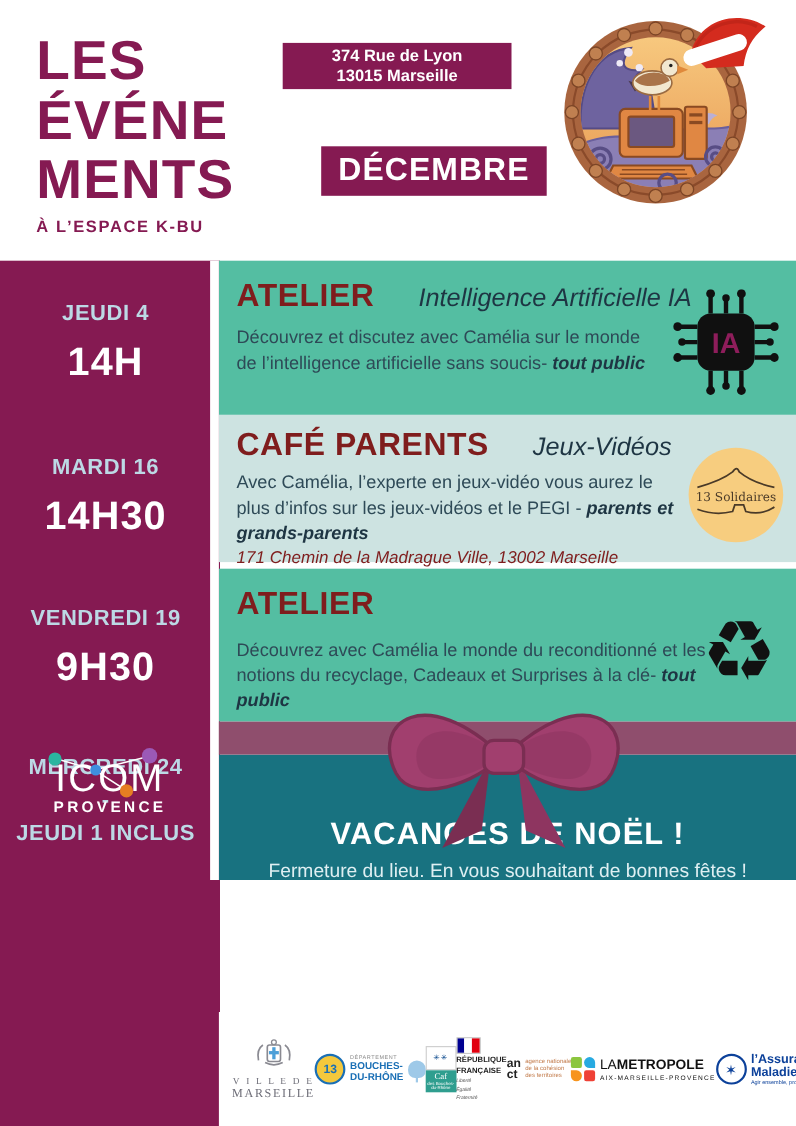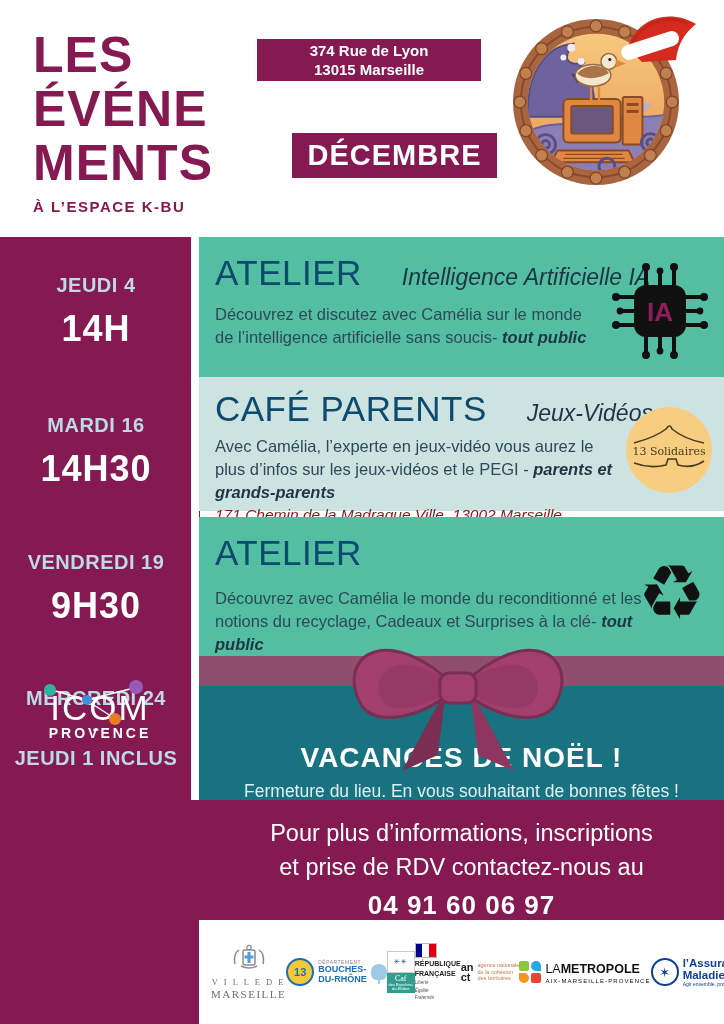--- a/index.html
+++ b/index.html
@@ -3,21 +3,21 @@
 <meta charset="utf-8">
 <style>
   html,body{margin:0;padding:0;background:#e8e8e8;}
   .page{position:relative;width:724px;height:1024px;background:#ffffff;overflow:hidden;
         font-family:"Liberation Sans",sans-serif;-webkit-font-smoothing:antialiased;}
 
   
   .title-block{position:absolute;left:33px;top:28px;color:#851A52;}
   .title-line{font-size:50px;font-weight:800;line-height:54px;letter-spacing:1px;}
   .title-sub{margin-top:8px;font-size:15px;font-weight:800;letter-spacing:1.5px;}
-  .addr-banner{position:absolute;left:257px;top:39px;width:224px;height:42px;background:#851A52;
+  .addr-banner{position:absolute;left:257px;top:39px;width:208px;height:42px;background:#851A52;
                color:#fff;font-weight:700;font-size:15px;text-align:center;display:flex;
                flex-direction:column;justify-content:center;line-height:1.3;}
   .month-banner{position:absolute;left:292px;top:133px;width:205px;height:45px;background:#851A52;
                 color:#fff;font-weight:800;font-size:29px;letter-spacing:1px;text-align:center;
                 line-height:45px;}
   .badge-svg{position:absolute;left:512px;top:18px;}
   .santa-svg{position:absolute;left:618px;top:4px;z-index:6;}
 
   
   .sidebar{position:absolute;left:0;top:237px;width:200px;height:787px;background:#851A52;}
@@ -25,21 +25,21 @@
   .side-cell{position:absolute;left:0;width:192px;display:flex;flex-direction:column;
              align-items:center;justify-content:center;text-align:center;}
   .side-day{font-size:20px;font-weight:700;color:#BCD9E5;letter-spacing:.5px;line-height:1.5;}
   .side-time{font-size:36px;font-weight:700;color:#ffffff;letter-spacing:1px;margin-top:8px;}
 
   
   .row{position:absolute;left:199px;width:525px;box-sizing:border-box;padding:16px 16px 0 16px;}
   .row-teal{background:#54BEA2;}
   .row-pale{background:#CDE3E1;}
   .ehead{display:flex;align-items:baseline;}
-  .etype{font-size:35px;font-weight:400;color:#0c4a6e;letter-spacing:.5px;}
+  .etype{font-size:29px;font-weight:700;color:#7f1d1d;letter-spacing:.5px;}
   .etopic{font-size:23px;font-style:italic;color:#1E3543;margin-left:40px;}
   .edesc{margin:10px 0 0 0;font-size:16.5px;color:#2E4A57;line-height:1.38;}
   .eaud{font-weight:700;font-style:italic;color:#1E3543;}
   .eaddr{font-style:italic;font-size:15.5px;color:#7f1d1d;margin-top:3px;}
   .row-icon{position:absolute;}
 
   .sol-circle{width:86px;height:86px;border-radius:50%;background:#F7CD7F;position:relative;}
   .sol-text{position:absolute;left:0;right:0;top:38px;text-align:center;font-size:11px;
             color:#4A3A28;font-family:"DejaVu Serif",serif;}
   .recycle-glyph{font-size:76px;color:#111;line-height:1;}
@@ -319,25 +319,20 @@
     <path d="M142,84 C210,18 262,52 238,100 C222,130 162,108 142,84 Z" fill="#A13F6E" stroke="#7A2E52" stroke-width="3"></path>
     <path d="M142,84 C188,46 228,62 218,94 C210,116 164,102 142,84 Z" fill="#8E3560" opacity="0.55"></path>
     <rect x="122" y="70" width="36" height="30" rx="9" fill="#A13F6E" stroke="#7A2E52" stroke-width="3"></rect>
   </svg>
 
   <div class="vacances">
     <div class="vac-title">VACANCES DE NOËL !</div>
     <div class="vac-sub">Fermeture du lieu. En vous souhaitant de bonnes fêtes !</div>
   </div>
 
-  <div class="contact">
-    <div class="contact-line">Pour plus d’informations, inscriptions</div>
-    <div class="contact-line">et prise de RDV contactez-nous au</div>
-    <div class="contact-phone">04 91 60 06 97</div>
-  </div>
 
   <div class="footer">
 
     <div class="partner marseille">
       <svg width="36" height="32" viewBox="0 0 36 32">
         <path d="M4,20 Q2,10 8,6 M32,20 Q34,10 28,6" stroke="#8A8A92" fill="none" stroke-width="1.5"></path>
         <rect x="12" y="6" width="12" height="15" rx="2" fill="#fff" stroke="#8A8A92" stroke-width="1.5"></rect>
         <rect x="16.5" y="8" width="3" height="11" fill="#4D9FD8"></rect>
         <rect x="13.5" y="11.5" width="9" height="3" fill="#4D9FD8"></rect>
         <path d="M10,22 Q18,26 26,22" stroke="#8A8A92" fill="none" stroke-width="1.5"></path>

